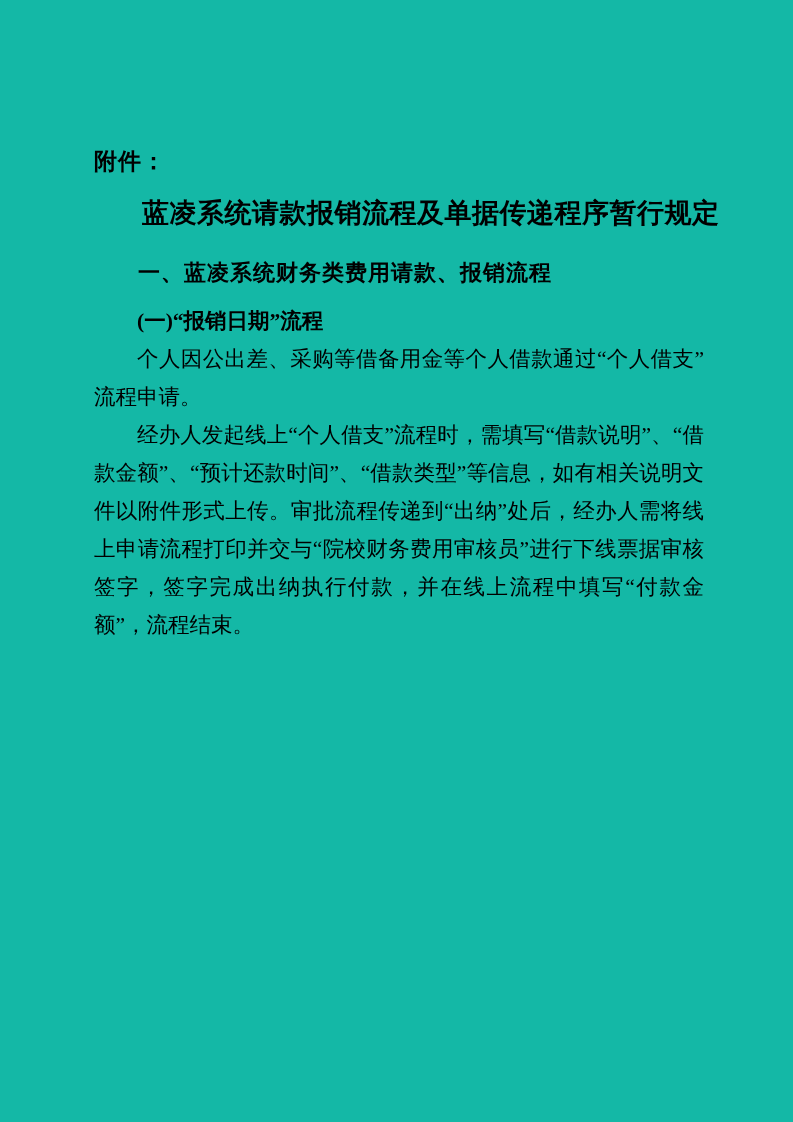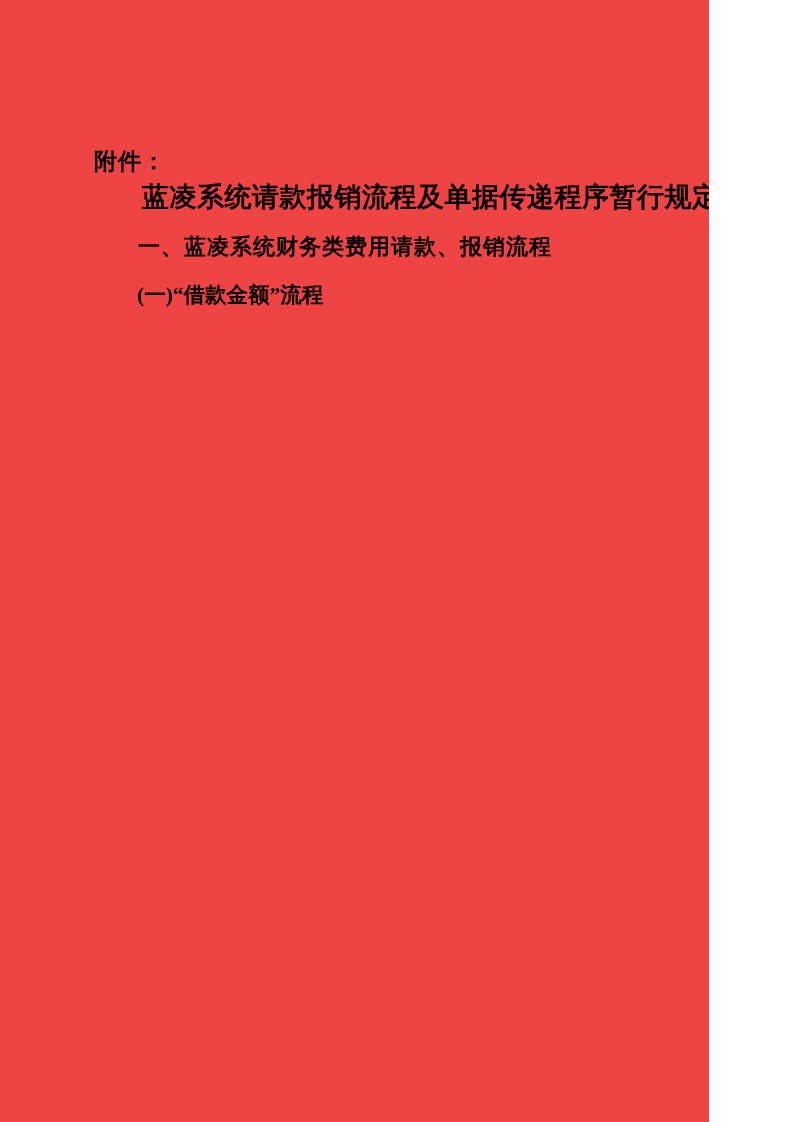--- a/index.html
+++ b/index.html
@@ -2,23 +2,23 @@
 <html lang="zh"><head>
 <meta charset="utf-8">
 <style>
   html, body {
     margin: 0;
     padding: 0;
     background: #ffffff;
   }
   .page {
     position: relative;
-    width: 709px;
+    width: 793px;
     height: 1122px;
-    background: #ef4444;
+    background: #14b8a6;
     overflow: hidden;
     color: #000000;
   }
   .content {
     position: absolute;
     left: 94px;
     top: 146px;
     width: 610px;
   }
   .block { color: #000000; }
@@ -28,31 +28,31 @@
     font-weight: bold;
     font-size: 23px;
     line-height: 30px;
     letter-spacing: 1px;
   }
   .title {
     font-family: "Liberation Sans", sans-serif;
     font-weight: bold;
     font-size: 27px;
     line-height: 34px;
-    margin-top: 4px;
+    margin-top: 20px;
     text-indent: 48px;
     letter-spacing: 0.5px;
     white-space: nowrap;
   }
   .section-heading {
     font-family: "Liberation Sans", sans-serif;
     font-weight: bold;
     font-size: 22px;
     line-height: 30px;
-    margin-top: 18px;
+    margin-top: 28px;
     text-indent: 2em;
     letter-spacing: 1px;
   }
   .sub-heading {
     font-family: "Liberation Serif", serif;
     font-weight: bold;
     font-size: 21.5px;
     line-height: 38px;
     margin-top: 14px;
     text-indent: 2em;
@@ -69,15 +69,17 @@
   }
 </style>
 </head>
 <body>
 
 <div class="page">
   <div class="content">
       <div class="block attachment">附件：</div>
       <div class="block title">蓝凌系统请款报销流程及单据传递程序暂行规定</div>
       <div class="block section-heading">一、蓝凌系统财务类费用请款、报销流程</div>
-      <div class="block sub-heading">(一)“借款金额”流程</div>
+      <div class="block sub-heading">(一)“报销日期”流程</div>
+      <div class="block paragraph">个人因公出差、采购等借备用金等个人借款通过“个人借支”流程申请。</div>
+      <div class="block paragraph">经办人发起线上“个人借支”流程时，需填写“借款说明”、“借款金额”、“预计还款时间”、“借款类型”等信息，如有相关说明文件以附件形式上传。审批流程传递到“出纳”处后，经办人需将线上申请流程打印并交与“院校财务费用审核员”进行下线票据审核签字，签字完成出纳执行付款，并在线上流程中填写“付款金额”，流程结束。</div>
     </div>
 </div>
 
 </body></html>

